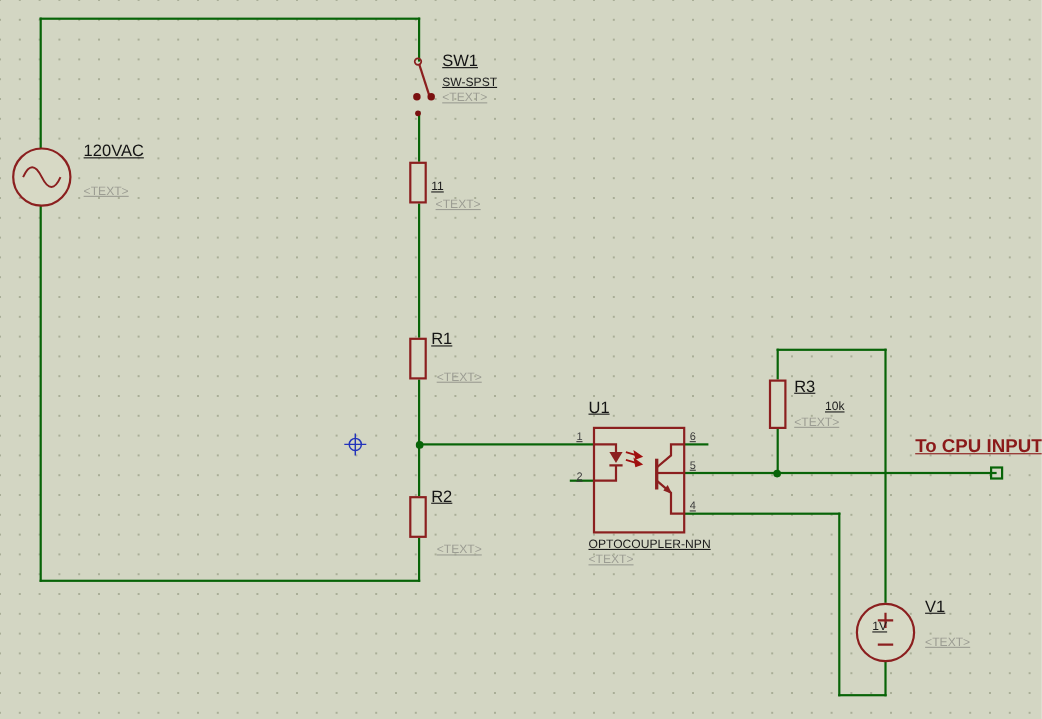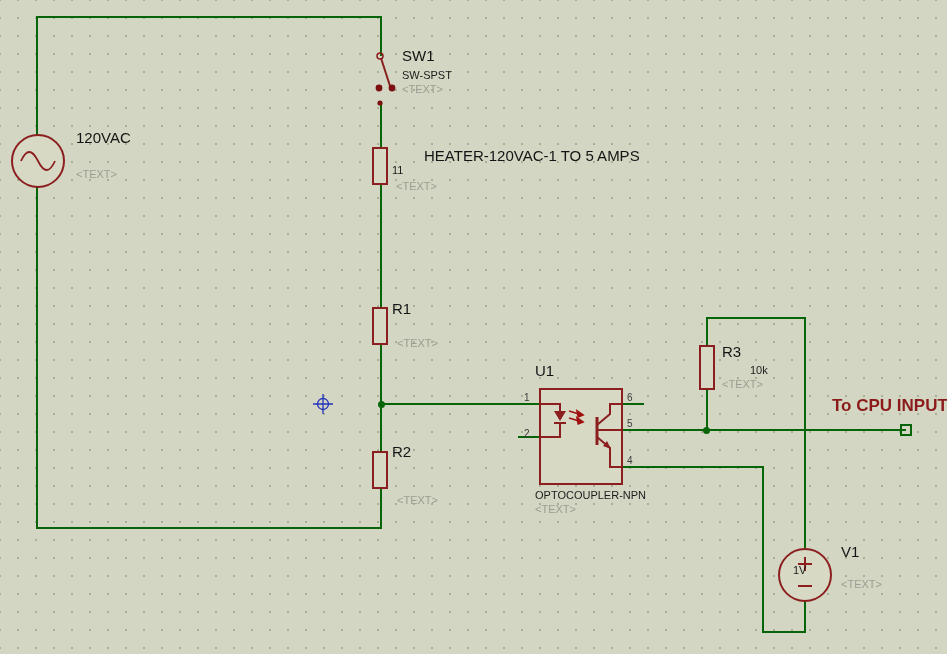--- a/index.html
+++ b/index.html
@@ -12,21 +12,21 @@
     background-position:9px 9px;
     overflow:hidden;
     font-family:"Liberation Sans","DejaVu Sans",sans-serif;
   }
   .wire{position:absolute;background:#086408;}
   .wire.h{height:2px;}
   .wire.v{width:2px;}
   .rbox{position:absolute;width:12px;border:2px solid #8b1f1f;background:#d7d9c5;}
   .junction{position:absolute;width:7px;height:7px;border-radius:50%;background:#086408;}
   .terminal{position:absolute;width:8px;height:8px;border:2px solid #086408;background:transparent;}
-  .lbl{position:absolute;white-space:nowrap;line-height:1.1;}
+  .lbl{position:absolute;white-space:nowrap;line-height:1.1;text-decoration:underline;}
   .ref{font-size:15px;color:#141414;}
   .val{font-size:11px;color:#1c1c1c;}
   .ph{font-size:11px;color:#9c9d93;}
   .pin{font-size:10px;color:#3c3c3c;}
   .cpu{font-size:17px;font-weight:bold;color:#8b1a1a;}
   svg{position:absolute;overflow:visible;}
   .cstroke{stroke:#8b1f1f;fill:none;stroke-width:2;}
   .cfill{fill:#d7d9c5;stroke:#8b1f1f;stroke-width:2;}
 </style>
 </head>
@@ -109,21 +109,20 @@
     <path d="M3 13 H23 M13 3 V23" stroke="#2233bb" stroke-width="1.3" fill="none"></path>
   </svg>
 
   <div class="lbl ref" style="left:76px;top:130px">120VAC</div>
   <div class="lbl ph" style="left:76px;top:168px">&lt;TEXT&gt;</div>
 
   <div class="lbl ref" style="left:402px;top:48px">SW1</div>
   <div class="lbl val" style="left:402px;top:69px">SW-SPST</div>
   <div class="lbl ph" style="left:402px;top:83px">&lt;TEXT&gt;</div>
 
-  <div class="lbl ref" style="left:424px;top:148px">HEATER-120VAC-1 TO 5 AMPS</div>
   <div class="lbl val" style="left:392px;top:164px">11</div>
   <div class="lbl ph" style="left:396px;top:180px">&lt;TEXT&gt;</div>
 
   <div class="lbl ref" style="left:392px;top:301px">R1</div>
   <div class="lbl ph" style="left:397px;top:337px">&lt;TEXT&gt;</div>
 
   <div class="lbl ref" style="left:392px;top:444px">R2</div>
   <div class="lbl ph" style="left:397px;top:494px">&lt;TEXT&gt;</div>
 
   <div class="lbl ref" style="left:722px;top:344px">R3</div>

